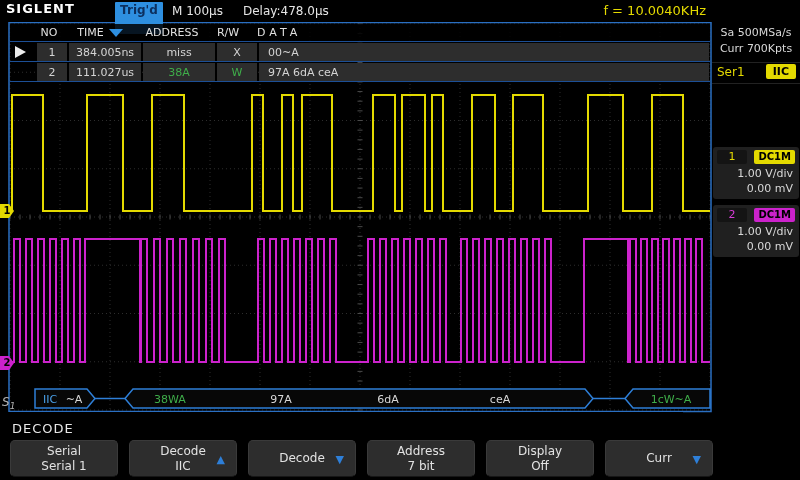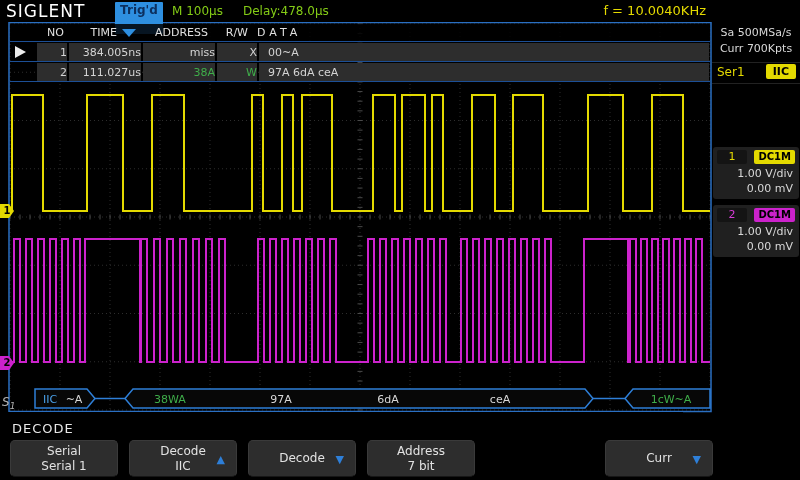--- a/index.html
+++ b/index.html
@@ -1,37 +1,37 @@
 <!DOCTYPE html>
 <html><head>
 <meta charset="utf-8">
 <style>
   html,body{margin:0;padding:0;background:#000;}
   #root{position:relative;width:800px;height:480px;background:#000;overflow:hidden;
         font-family:"DejaVu Sans","Liberation Sans",sans-serif;color:#d8d8d8;}
 
   
   .topbar{position:absolute;left:0;top:0;width:800px;height:22px;background:#000;}
-  .logo{position:absolute;left:6px;top:1px;font-size:17px;font-weight:normal;letter-spacing:1px;color:#fff;}
+  .logo{position:absolute;left:6px;top:1px;font-size:13px;font-weight:bold;letter-spacing:1px;color:#fff;}
   .trig-badge{position:absolute;left:115px;top:2px;width:48px;height:32px;background:#2e8fe0;color:#0c2f5e;
               font-size:12px;font-weight:bold;text-align:center;line-height:17px;border-radius:1px;}
-  .tb-text{position:absolute;top:4px;font-size:12px;color:#84cc16;}
+  .tb-text{position:absolute;top:4px;font-size:12px;color:#e5e5e5;}
   .tb-m{left:172px;} .tb-delay{left:243px;}
   .freq{position:absolute;right:94px;top:3px;font-size:13px;color:#e4da00;}
 
   
   #wave-svg{position:absolute;left:0;top:0;z-index:0;}
 
   
   .trow{position:absolute;left:10px;width:700px;display:flex;z-index:2;font-size:11px;}
   .hrow{top:24px;height:17px;line-height:17px;color:#e0e0e0;background:rgba(0,0,0,0.85);border-bottom:1px solid #1c4f96;}
   .drow{height:19px;line-height:19px;}
   .drow1{top:42px;} .drow2{top:62px;}
   .rline{position:absolute;left:10px;width:700px;height:1px;background:#1c4f96;z-index:2;}
-  .cell{box-sizing:border-box;text-align:right;white-space:nowrap;overflow:hidden;}
+  .cell{box-sizing:border-box;text-align:center;white-space:nowrap;overflow:hidden;}
   .c0{width:24px;} .c1{width:30px;} .c2{width:72px;} .c3{width:72px;} .c4{width:40px;} .c5{flex:1;text-align:left;padding-left:9px;}
   .hcell{background:transparent;}
   .dcell{background:#2d2d2d;margin:1px 1px 0 1px;color:#d4d4d4;}
   .dcell.dark{background:transparent;}
   .green{color:#3fae4a;}
   .h-data{letter-spacing:4px;}
   .sel-arrow{width:0;height:0;border-left:11px solid #ececec;border-top:6px solid transparent;
              border-bottom:6px solid transparent;margin:3px auto 0 4px;}
   .sort-tri{display:inline-block;width:0;height:0;border-top:8px solid #2e8fe0;
             border-left:7px solid transparent;border-right:7px solid transparent;vertical-align:middle;margin-left:5px;}
@@ -322,20 +322,24 @@
     </div>
     <div class="mbtn mb2">
       <span>Decode</span>
       <span></span>
       <span class="arrow">▼</span>
     </div>
     <div class="mbtn mb3">
       <span>Address</span>
       <span>7 bit</span>
     </div>
+    <div class="mbtn mb4">
+      <span>Display</span>
+      <span>Off</span>
+    </div>
     <div class="mbtn mb5">
       <span>Curr</span>
       <span></span>
       <span class="arrow">▼</span>
     </div>
 
   </div>
 
 </div>
 

